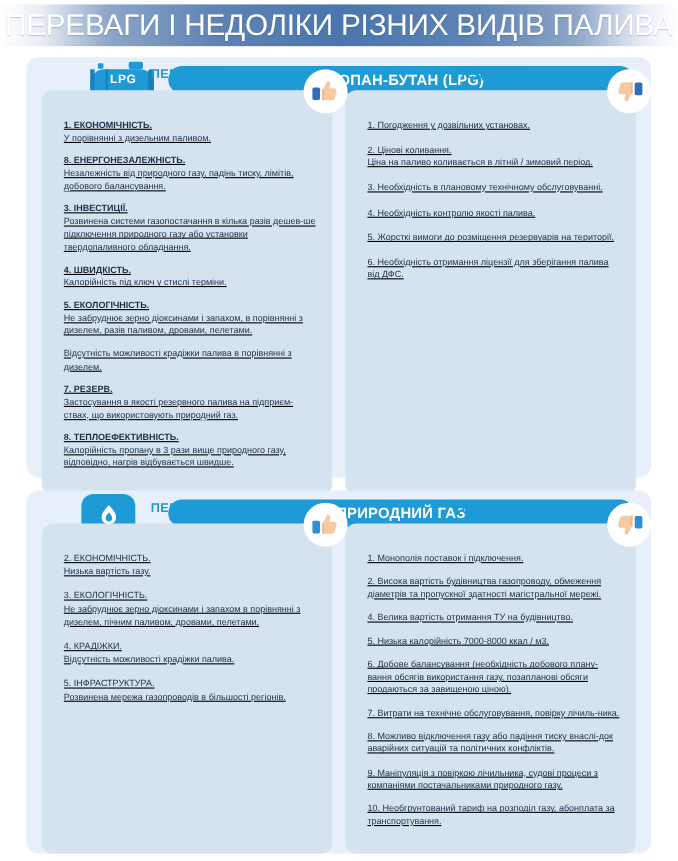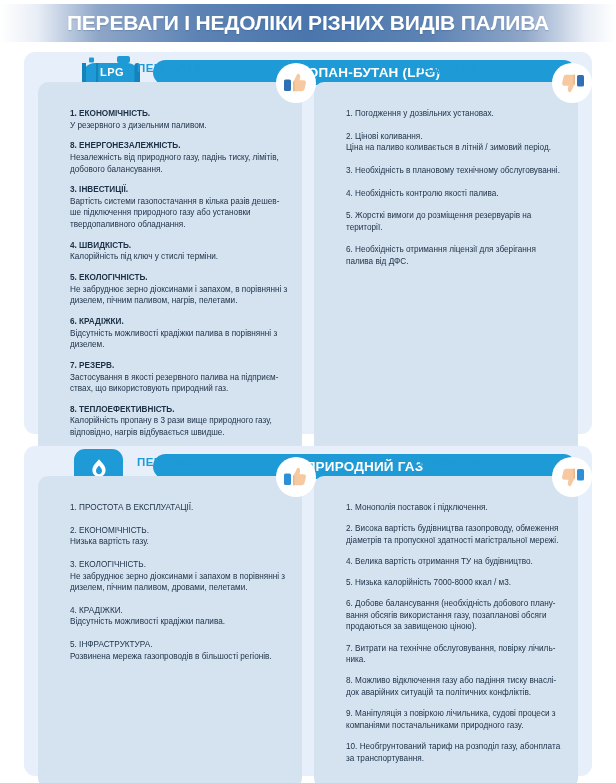--- a/index.html
+++ b/index.html
@@ -21,22 +21,22 @@
     background: linear-gradient(to right,
         #ffffff 0%, #e9eef6 6%, #8ea6c8 16%,
         #5d83b4 32%, #4a76ad 50%, #5d83b4 70%,
         #8ea6c8 85%, #e9eef6 95%, #ffffff 100%);
     display: flex;
     align-items: center;
     justify-content: center;
   }
   .title-banner .title-text {
     color: #ffffff;
-    font-size: 21px;
-    font-weight: bold;
+    font-size: 27px;
+    font-weight: normal;
     letter-spacing: -0.2px;
     white-space: nowrap;
     text-shadow: 0 1px 1px rgba(40,70,110,0.25);
   }
 
   
   .section-card {
     position: absolute;
     left: 24px;
     width: 568px;
@@ -113,21 +113,22 @@
     position: relative;
     display: flex;
     gap: 12px;
     padding: 0 14px 12px 14px;
   }
   .col {
     position: relative;
     flex: 1 1 0;
     background: #d5e3f1;
     border-radius: 10px;
-    padding: 26px 14px 14px 32px;
+    padding: 26px 14px 14px 20px;
+    text-decoration: underline;
   }
   .col-head {
     position: absolute;
     left: 0; top: -20px;
     width: 100%;
     text-align: center;
     color: #1e9ad6;
     font-size: 11.5px;
     font-weight: bold;
     letter-spacing: 0.5px;
@@ -208,40 +209,39 @@
       <div class="thumb-badge thumb-up">
         <svg width="26" height="24" viewBox="0 0 26 24">
           <rect x="1" y="8.5" width="7" height="11.5" rx="1.6" fill="#2f6fb5"></rect>
           <path d="M10 20.2h8.6c1.5 0 2.6-.9 2.9-2.2l1.4-6.1c.3-1.4-.7-2.6-2.1-2.6h-4.3l.7-3.4c.3-1.5-.6-2.9-2-3.2-.5-.1-.9.1-1.1.6l-2.8 5.7-1.3 1.4z" fill="#f6c9a0"></path>
           <path d="M10 10.4v9.8h1.6v-9.3z" fill="#e8b98d"></path>
         </svg>
       </div>
       <div>
         <div class="item">
             <div class="item-title">1. ЕКОНОМІЧНІСТЬ.</div>
-            <div class="item-body">У резервного з дизельним паливом.</div>
+            <div class="item-body">У порівнянні з дизельним паливом.</div>
           </div>
         <div class="item">
             <div class="item-title">8. ЕНЕРГОНЕЗАЛЕЖНІСТЬ.</div>
             <div class="item-body">Незалежність від природного газу, падінь тиску, лімітів, добового балансування.</div>
           </div>
         <div class="item">
             <div class="item-title">3. ІНВЕСТИЦІЇ.</div>
-            <div class="item-body">Вартість системи газопостачання в кілька разів дешев-ше підключення природного газу або установки твердопаливного обладнання.</div>
+            <div class="item-body">Розвинена системи газопостачання в кілька разів дешев-ше підключення природного газу або установки твердопаливного обладнання.</div>
           </div>
         <div class="item">
             <div class="item-title">4. ШВИДКІСТЬ.</div>
             <div class="item-body">Калорійність під ключ у стислі терміни.</div>
           </div>
         <div class="item">
             <div class="item-title">5. ЕКОЛОГІЧНІСТЬ.</div>
-            <div class="item-body">Не забруднює зерно діоксинами і запахом, в порівнянні з дизелем, пічним паливом, нагрів, пелетами.</div>
-          </div>
-        <div class="item">
-            <div class="item-title">6. КРАДІЖКИ.</div>
+            <div class="item-body">Не забруднює зерно діоксинами і запахом, в порівнянні з дизелем, разів паливом, дровами, пелетами.</div>
+          </div>
+        <div class="item">
             <div class="item-body">Відсутність можливості крадіжки палива в порівнянні з дизелем.</div>
           </div>
         <div class="item">
             <div class="item-title">7. РЕЗЕРВ.</div>
             <div class="item-body">Застосування в якості резервного палива на підприєм-ствах, що використовують природний газ.</div>
           </div>
         <div class="item">
             <div class="item-title">8. ТЕПЛОЕФЕКТИВНІСТЬ.</div>
             <div class="item-body">Калорійність пропану в 3 рази вище природного газу, відповідно, нагрів відбувається швидше.</div>
           </div>
@@ -305,23 +305,20 @@
       <div class="col-head">ПЕРЕВАГИ</div>
       <div class="thumb-badge thumb-up">
         <svg width="26" height="24" viewBox="0 0 26 24">
           <rect x="1" y="8.5" width="7" height="11.5" rx="1.6" fill="#2f8fd6"></rect>
           <path d="M10 20.2h8.6c1.5 0 2.6-.9 2.9-2.2l1.4-6.1c.3-1.4-.7-2.6-2.1-2.6h-4.3l.7-3.4c.3-1.5-.6-2.9-2-3.2-.5-.1-.9.1-1.1.6l-2.8 5.7-1.3 1.4z" fill="#f6c9a0"></path>
           <path d="M10 10.4v9.8h1.6v-9.3z" fill="#e8b98d"></path>
         </svg>
       </div>
       <div>
         <div class="item">
-            <div class="item-body">1. ПРОСТОТА В ЕКСПЛУАТАЦІЇ.</div>
-          </div>
-        <div class="item">
             <div class="item-body">2. ЕКОНОМІЧНІСТЬ.<br>Низька вартість газу.</div>
           </div>
         <div class="item">
             <div class="item-body">3. ЕКОЛОГІЧНІСТЬ.<br>Не забруднює зерно діоксинами і запахом в порівнянні з дизелем, пічним паливом, дровами, пелетами.</div>
           </div>
         <div class="item">
             <div class="item-body">4. КРАДІЖКИ.<br>Відсутність можливості крадіжки палива.</div>
           </div>
         <div class="item">
             <div class="item-body">5. ІНФРАСТРУКТУРА.<br>Розвинена мережа газопроводів в більшості регіонів.</div>

